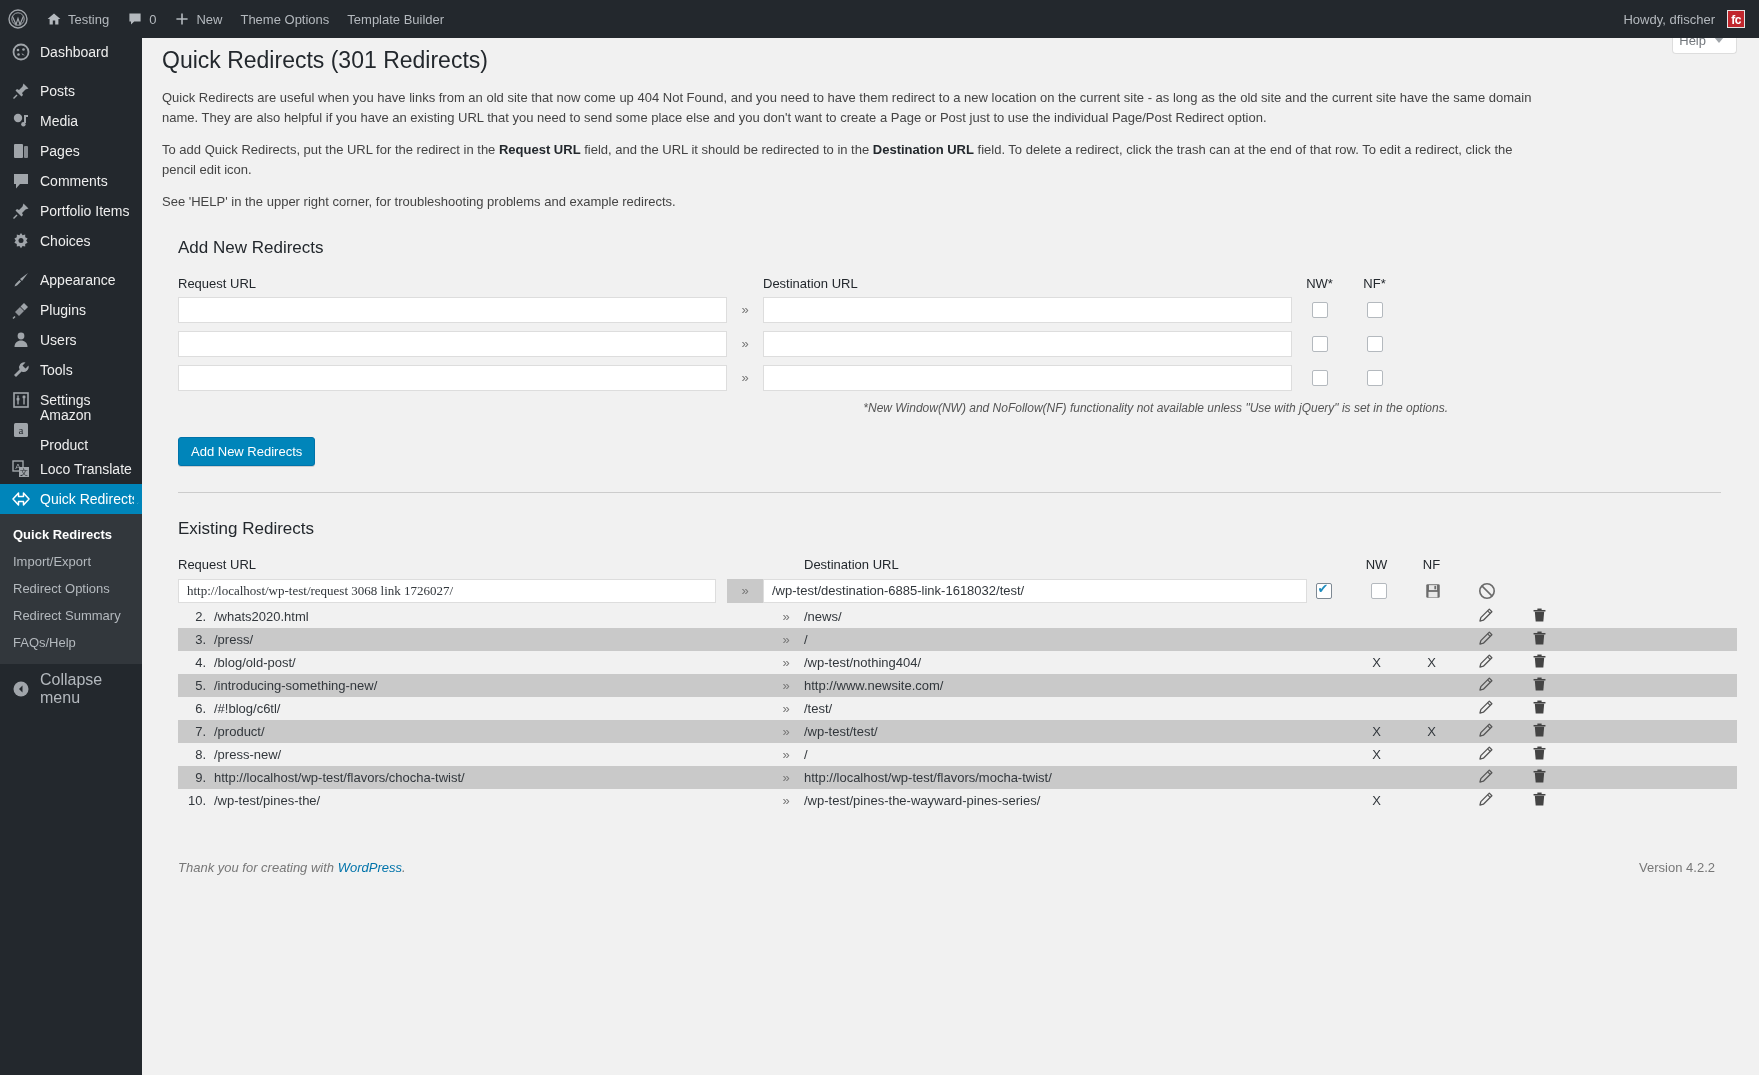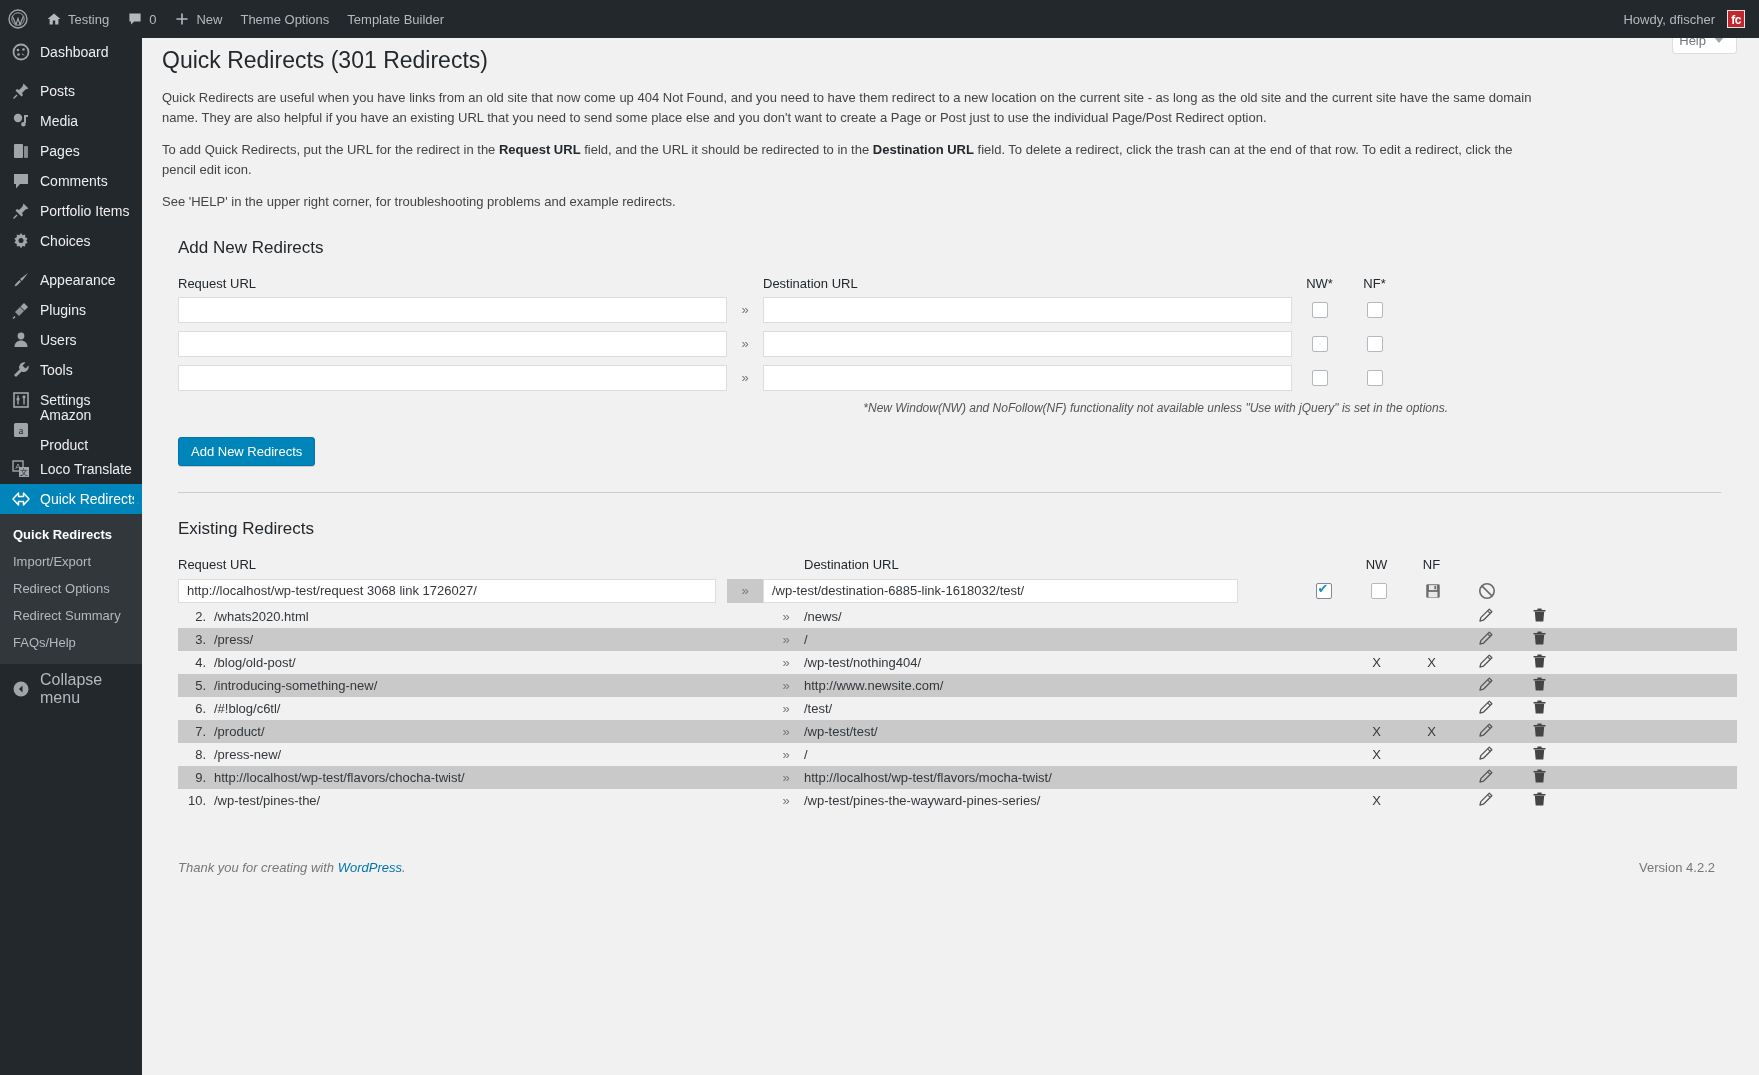--- a/index.html
+++ b/index.html
@@ -145,22 +145,22 @@
   .trow {
     display: flex; align-items: center; height: 23px;
     font-size: 13px; color: #32373c;
   }
   .trow.alt { background: #c9c9c9; }
   .trow.editing { height: 28px; }
   .num { display: inline-block; width: 26px; text-align: right; margin-right: 8px; color: #32373c; }
   .cellpad { padding-left: 2px; }
   .xmark { color: #32373c; font-size: 13px; }
 
-  .edit-req { width: 538px; height: 24px; }
-  .edit-dst { width: 475px; height: 24px; }
+  .edit-req { width: 538px; height: 24px; font-family: Liberation Serif, serif; }
+  .edit-dst { width: 544px; height: 24px; }
   .arrow-box {
     width: 36px; flex: 0 0 36px; text-align: center; color: #777;
     background: #c9c9c9; height: 24px; line-height: 24px; font-size: 13px;
   }
   .icon-btn { display: inline-block; width: 18px; height: 18px; vertical-align: middle; }
   .icon-btn svg { display: block; }
 
   footer.wp-footer {
     margin: 38px 22px 0 16px; padding-top: 10px;
     display: flex; justify-content: space-between; align-items: center;

